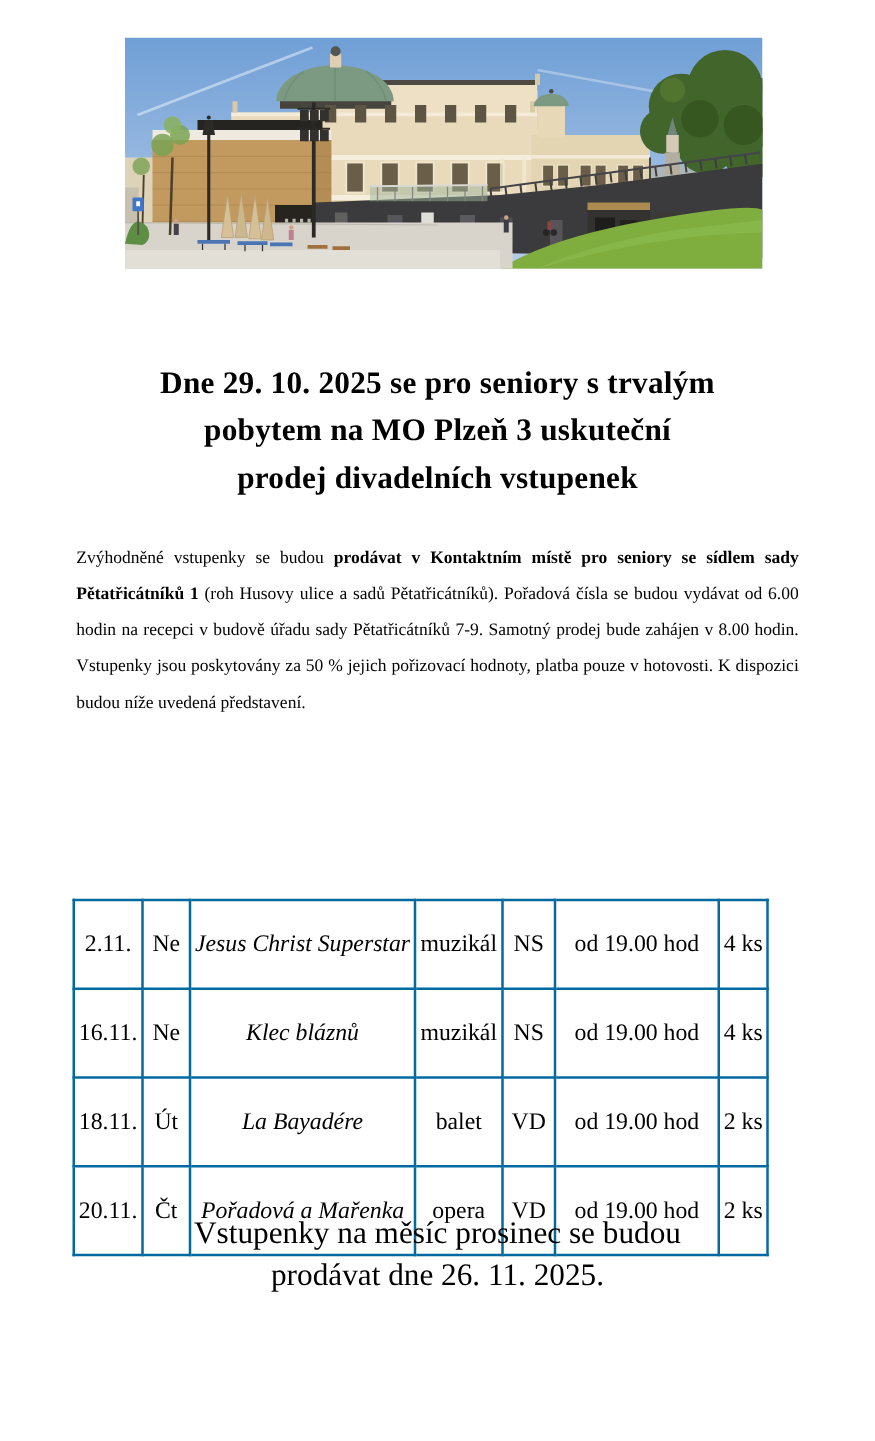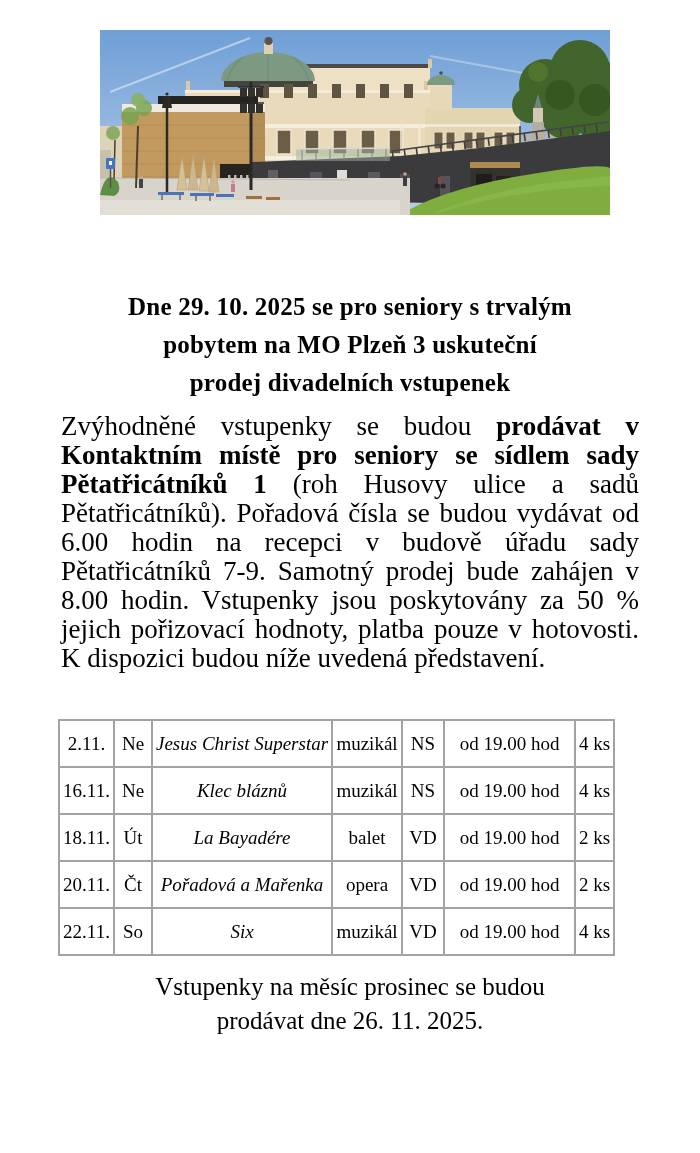--- a/index.html
+++ b/index.html
@@ -7,30 +7,30 @@
     position:relative;width:700px;height:1153px;background:#ffffff;
     font-family:"Liberation Serif","DejaVu Serif",serif;color:#000;overflow:hidden;
   }
   .photo{position:absolute;left:100px;top:30px;width:510px;height:185px;display:block;}
   .headline{
     position:absolute;left:40px;top:288px;width:620px;
     font-size:25px;line-height:38px;font-weight:bold;text-align:center;
     letter-spacing:0.2px;
   }
   .bodytext{
-    position:absolute;left:61px;top:412px;width:578px;margin:0;
-    font-size:27px;line-height:29px;text-align:justify;
+    position:absolute;left:61px;top:432px;width:578px;margin:0;
+    font-size:14px;line-height:29px;text-align:justify;
   }
   .sched{
     position:absolute;left:58px;top:719px;width:555px;
     border-collapse:collapse;table-layout:fixed;
     font-size:19px;
   }
   .sched td{
-    border:2px solid #a3a3a3;height:33px;padding:6px 3px;
+    border:2px solid #0369a1;height:33px;padding:18px 3px;
     vertical-align:middle;white-space:nowrap;overflow:hidden;
   }
   .c-date,.c-day,.c-genre,.c-stage,.c-time,.c-qty{text-align:center;}
   .c-title{text-align:center;padding-left:8px;font-style:italic;}
   .footnote{
     position:absolute;left:40px;top:970px;width:620px;
     font-size:25px;line-height:34px;font-weight:normal;text-align:center;
   }
 </style>
 </head>
@@ -333,29 +333,20 @@
       </tr>
       <tr>
         <td class="c-date">20.11.</td>
         <td class="c-day">Čt</td>
         <td class="c-title">Pořadová a Mařenka</td>
         <td class="c-genre">opera</td>
         <td class="c-stage">VD</td>
         <td class="c-time">od 19.00 hod</td>
         <td class="c-qty">2 ks</td>
       </tr>
-      <tr>
-        <td class="c-date">22.11.</td>
-        <td class="c-day">So</td>
-        <td class="c-title">Six</td>
-        <td class="c-genre">muzikál</td>
-        <td class="c-stage">VD</td>
-        <td class="c-time">od 19.00 hod</td>
-        <td class="c-qty">4 ks</td>
-      </tr>
     </tbody>
   </table>
 
   <div class="footnote">
     <div>Vstupenky na měsíc prosinec se budou</div>
     <div>prodávat dne 26. 11. 2025.</div>
   </div>
 
 </div>
 

